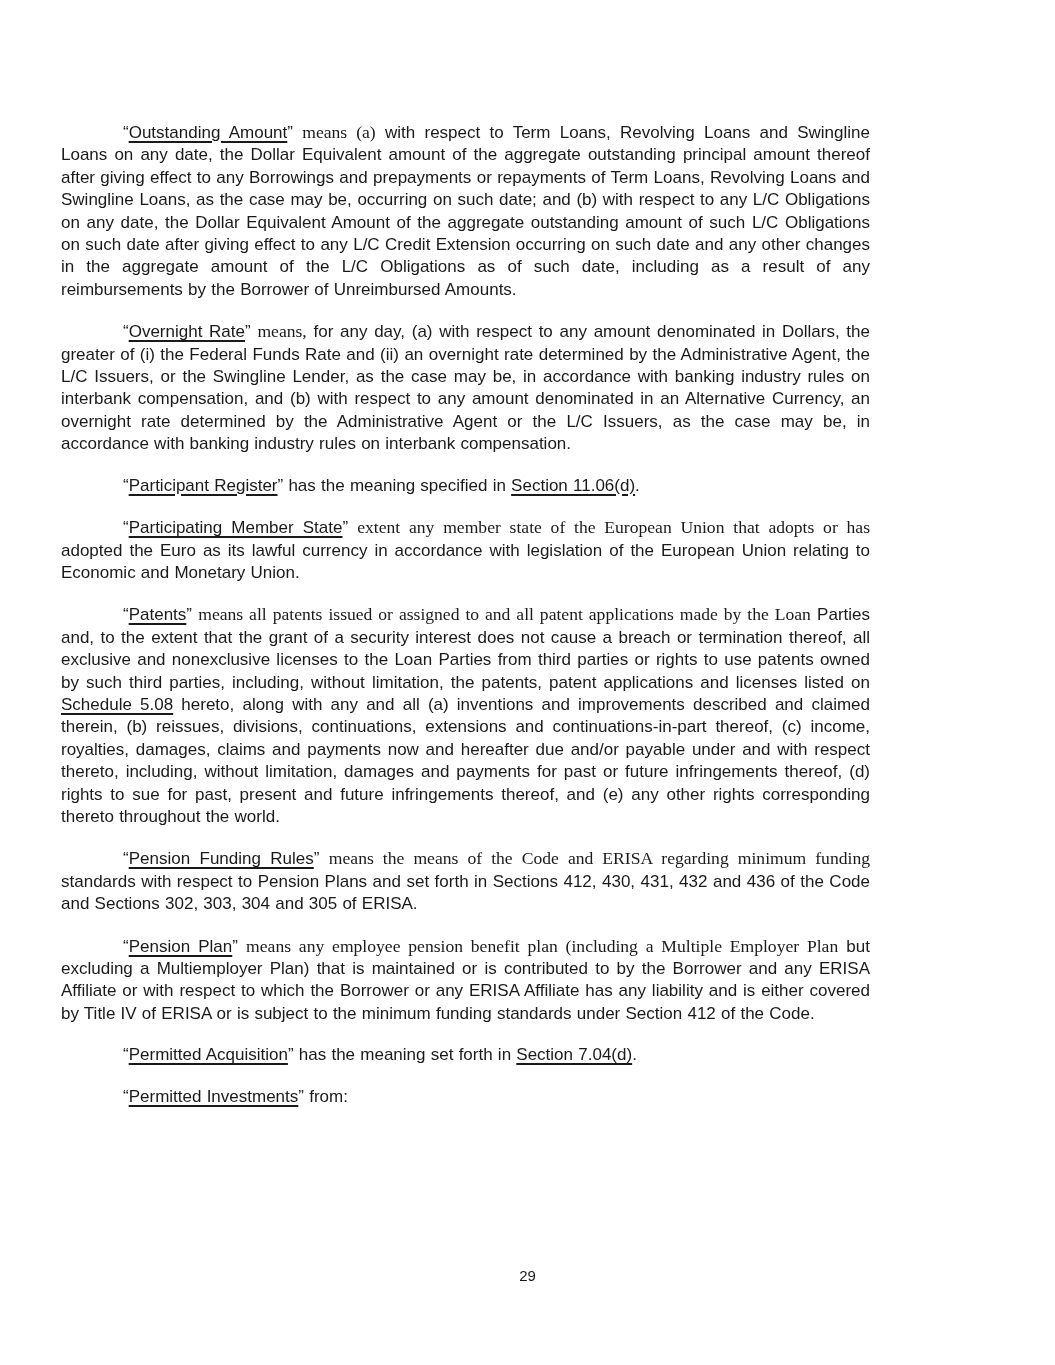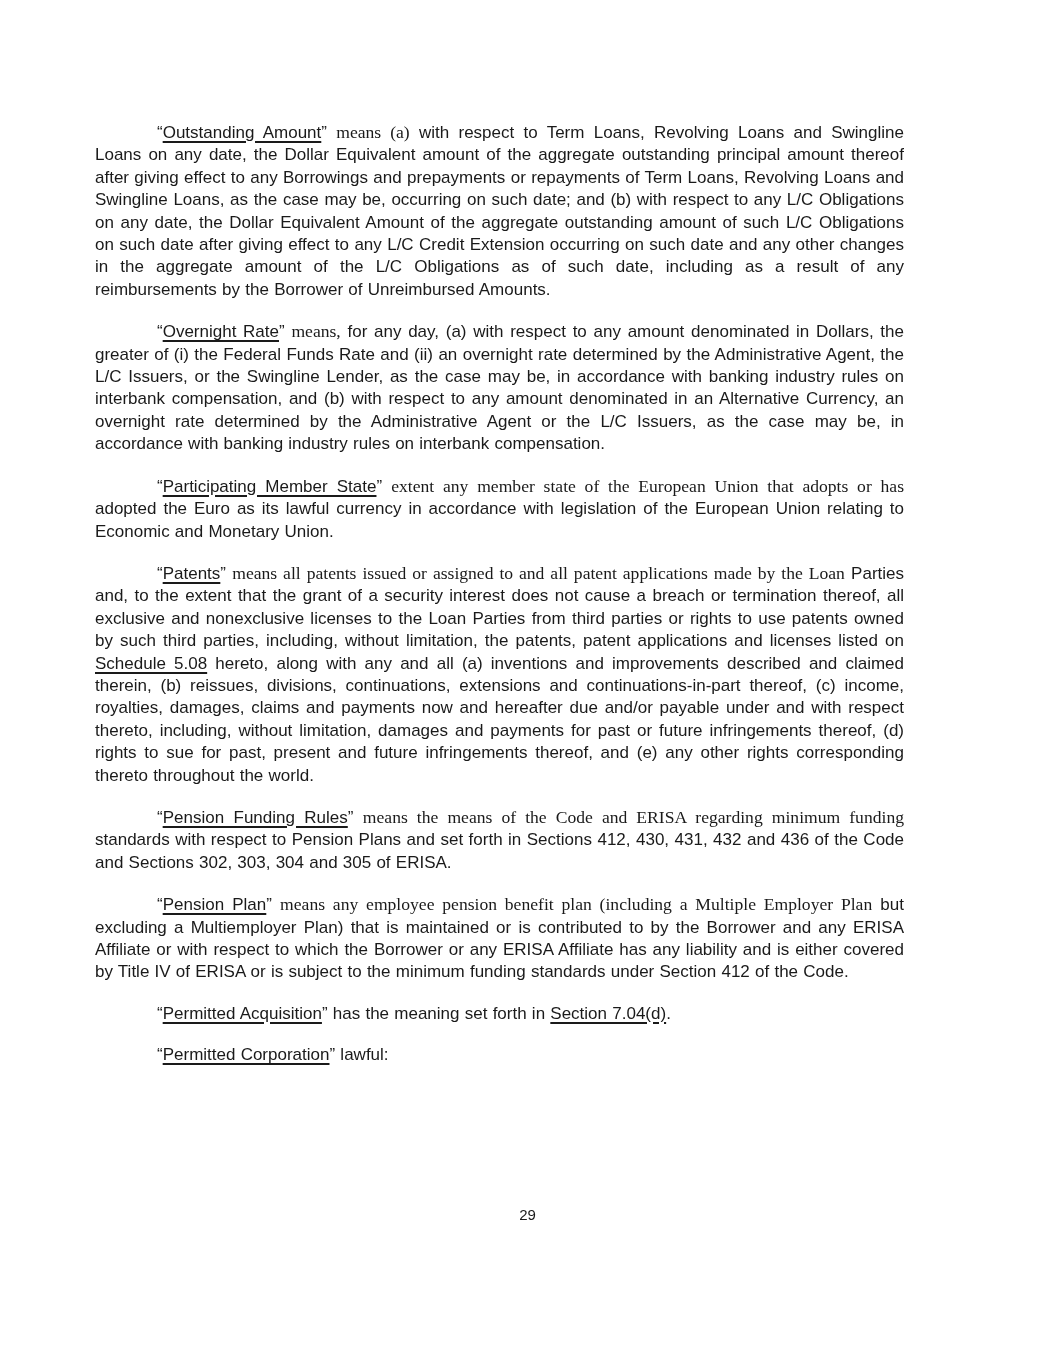--- a/index.html
+++ b/index.html
@@ -12,21 +12,21 @@
     height: 1365px;
     position: relative;
     overflow: hidden;
     color: #1a1a1a;
     font-family: "Liberation Sans", sans-serif;
   }
   .page {
     box-sizing: border-box;
     width: 1055px;
     height: 1365px;
-    padding: 121px 123px 0 95px;
+    padding: 121px 123px 0 61px;
     background: #ffffff;
   }
   .doc-body {
     width: 809px;
   }
   .para {
     margin: 0 0 19px 0;
     font-size: 17px;
     line-height: 22.4px;
     text-align: justify;
@@ -38,36 +38,37 @@
     text-decoration: underline;
     text-decoration-thickness: 1.6px;
     text-underline-offset: 2.5px;
   }
   .serif {
     font-family: "Liberation Serif", serif;
     font-size: 17.6px;
   }
   .page-number {
     position: absolute;
-    top: 1206px;
+    top: 1267px;
     left: 0;
     width: 1055px;
     text-align: center;
     font-size: 15px;
     color: #1a1a1a;
   }
 </style>
 </head>
 <body>
 
 <div class="page">
   <div class="doc-body">
       <p class="para"><span>“</span><span class="u">Outstanding Amount</span><span>” </span><span class="serif">means (a)</span><span> with respect to Term Loans, Revolving Loans and Swingline Loans on any date, the Dollar Equivalent amount of the aggregate outstanding principal amount thereof after giving effect to any Borrowings and prepayments or repayments of Term Loans, Revolving Loans and Swingline Loans, as the case may be, occurring on such date; and (b) with respect to any L/C Obligations on any date, the Dollar Equivalent Amount of the aggregate outstanding amount of such L/C Obligations on such date after giving effect to any L/C Credit Extension occurring on such date and any other changes in the aggregate amount of the L/C Obligations as of such date, including as a result of any reimbursements by the Borrower of Unreimbursed Amounts.</span></p>
       <p class="para"><span>“</span><span class="u">Overnight Rate</span><span>” </span><span class="serif">means,</span><span> for any day, (a) with respect to any amount denominated in Dollars, the greater of (i) the Federal Funds Rate and (ii) an overnight rate determined by the Administrative Agent, the L/C Issuers, or the Swingline Lender, as the case may be, in accordance with banking industry rules on interbank compensation, and (b) with respect to any amount denominated in an Alternative Currency, an overnight rate determined by the Administrative Agent or the L/C Issuers, as the case may be, in accordance with banking industry rules on interbank compensation.</span></p>
+      <p class="para"><span>“</span><span class="u">Participant Register</span><span>” has the meaning specified in </span><span class="u">Section 11.06(d)</span><span>.</span></p>
       <p class="para"><span>“</span><span class="u">Participating Member State</span><span>” </span><span class="serif">extent any member state of the European Union that adopts or has</span><span> adopted the Euro as its lawful currency in accordance with legislation of the European Union relating to Economic and Monetary Union.</span></p>
       <p class="para"><span>“</span><span class="u">Patents</span><span>” </span><span class="serif">means all patents issued or assigned to and all patent applications made by the Loan</span><span> Parties and, to the extent that the grant of a security interest does not cause a breach or termination thereof, all exclusive and nonexclusive licenses to the Loan Parties from third parties or rights to use patents owned by such third parties, including, without limitation, the patents, patent applications and licenses listed on </span><span class="u">Schedule 5.08</span><span> hereto, along with any and all (a) inventions and improvements described and claimed therein, (b) reissues, divisions, continuations, extensions and continuations-in-part thereof, (c) income, royalties, damages, claims and payments now and hereafter due and/or payable under and with respect thereto, including, without limitation, damages and payments for past or future infringements thereof, (d) rights to sue for past, present and future infringements thereof, and (e) any other rights corresponding thereto throughout the world.</span></p>
       <p class="para"><span>“</span><span class="u">Pension Funding Rules</span><span>” </span><span class="serif">means the means of the Code and ERISA regarding minimum funding</span><span> standards with respect to Pension Plans and set forth in Sections 412, 430, 431, 432 and 436 of the Code and Sections 302, 303, 304 and 305 of ERISA.</span></p>
       <p class="para"><span>“</span><span class="u">Pension Plan</span><span>” </span><span class="serif">means any employee pension benefit plan (including a Multiple Employer Plan</span><span> but excluding a Multiemployer Plan) that is maintained or is contributed to by the Borrower and any ERISA Affiliate or with respect to which the Borrower or any ERISA Affiliate has any liability and is either covered by Title IV of ERISA or is subject to the minimum funding standards under Section 412 of the Code.</span></p>
       <p class="para"><span>“</span><span class="u">Permitted Acquisition</span><span>” has the meaning set forth in </span><span class="u">Section 7.04(d)</span><span>.</span></p>
-      <p class="para"><span>“</span><span class="u">Permitted Corporation</span><span>” lawful:</span></p>
+      <p class="para"><span>“</span><span class="u">Permitted Investments</span><span>” from:</span></p>
     </div>
 </div>
 <div class="page-number">29</div>
 
 </body></html>

